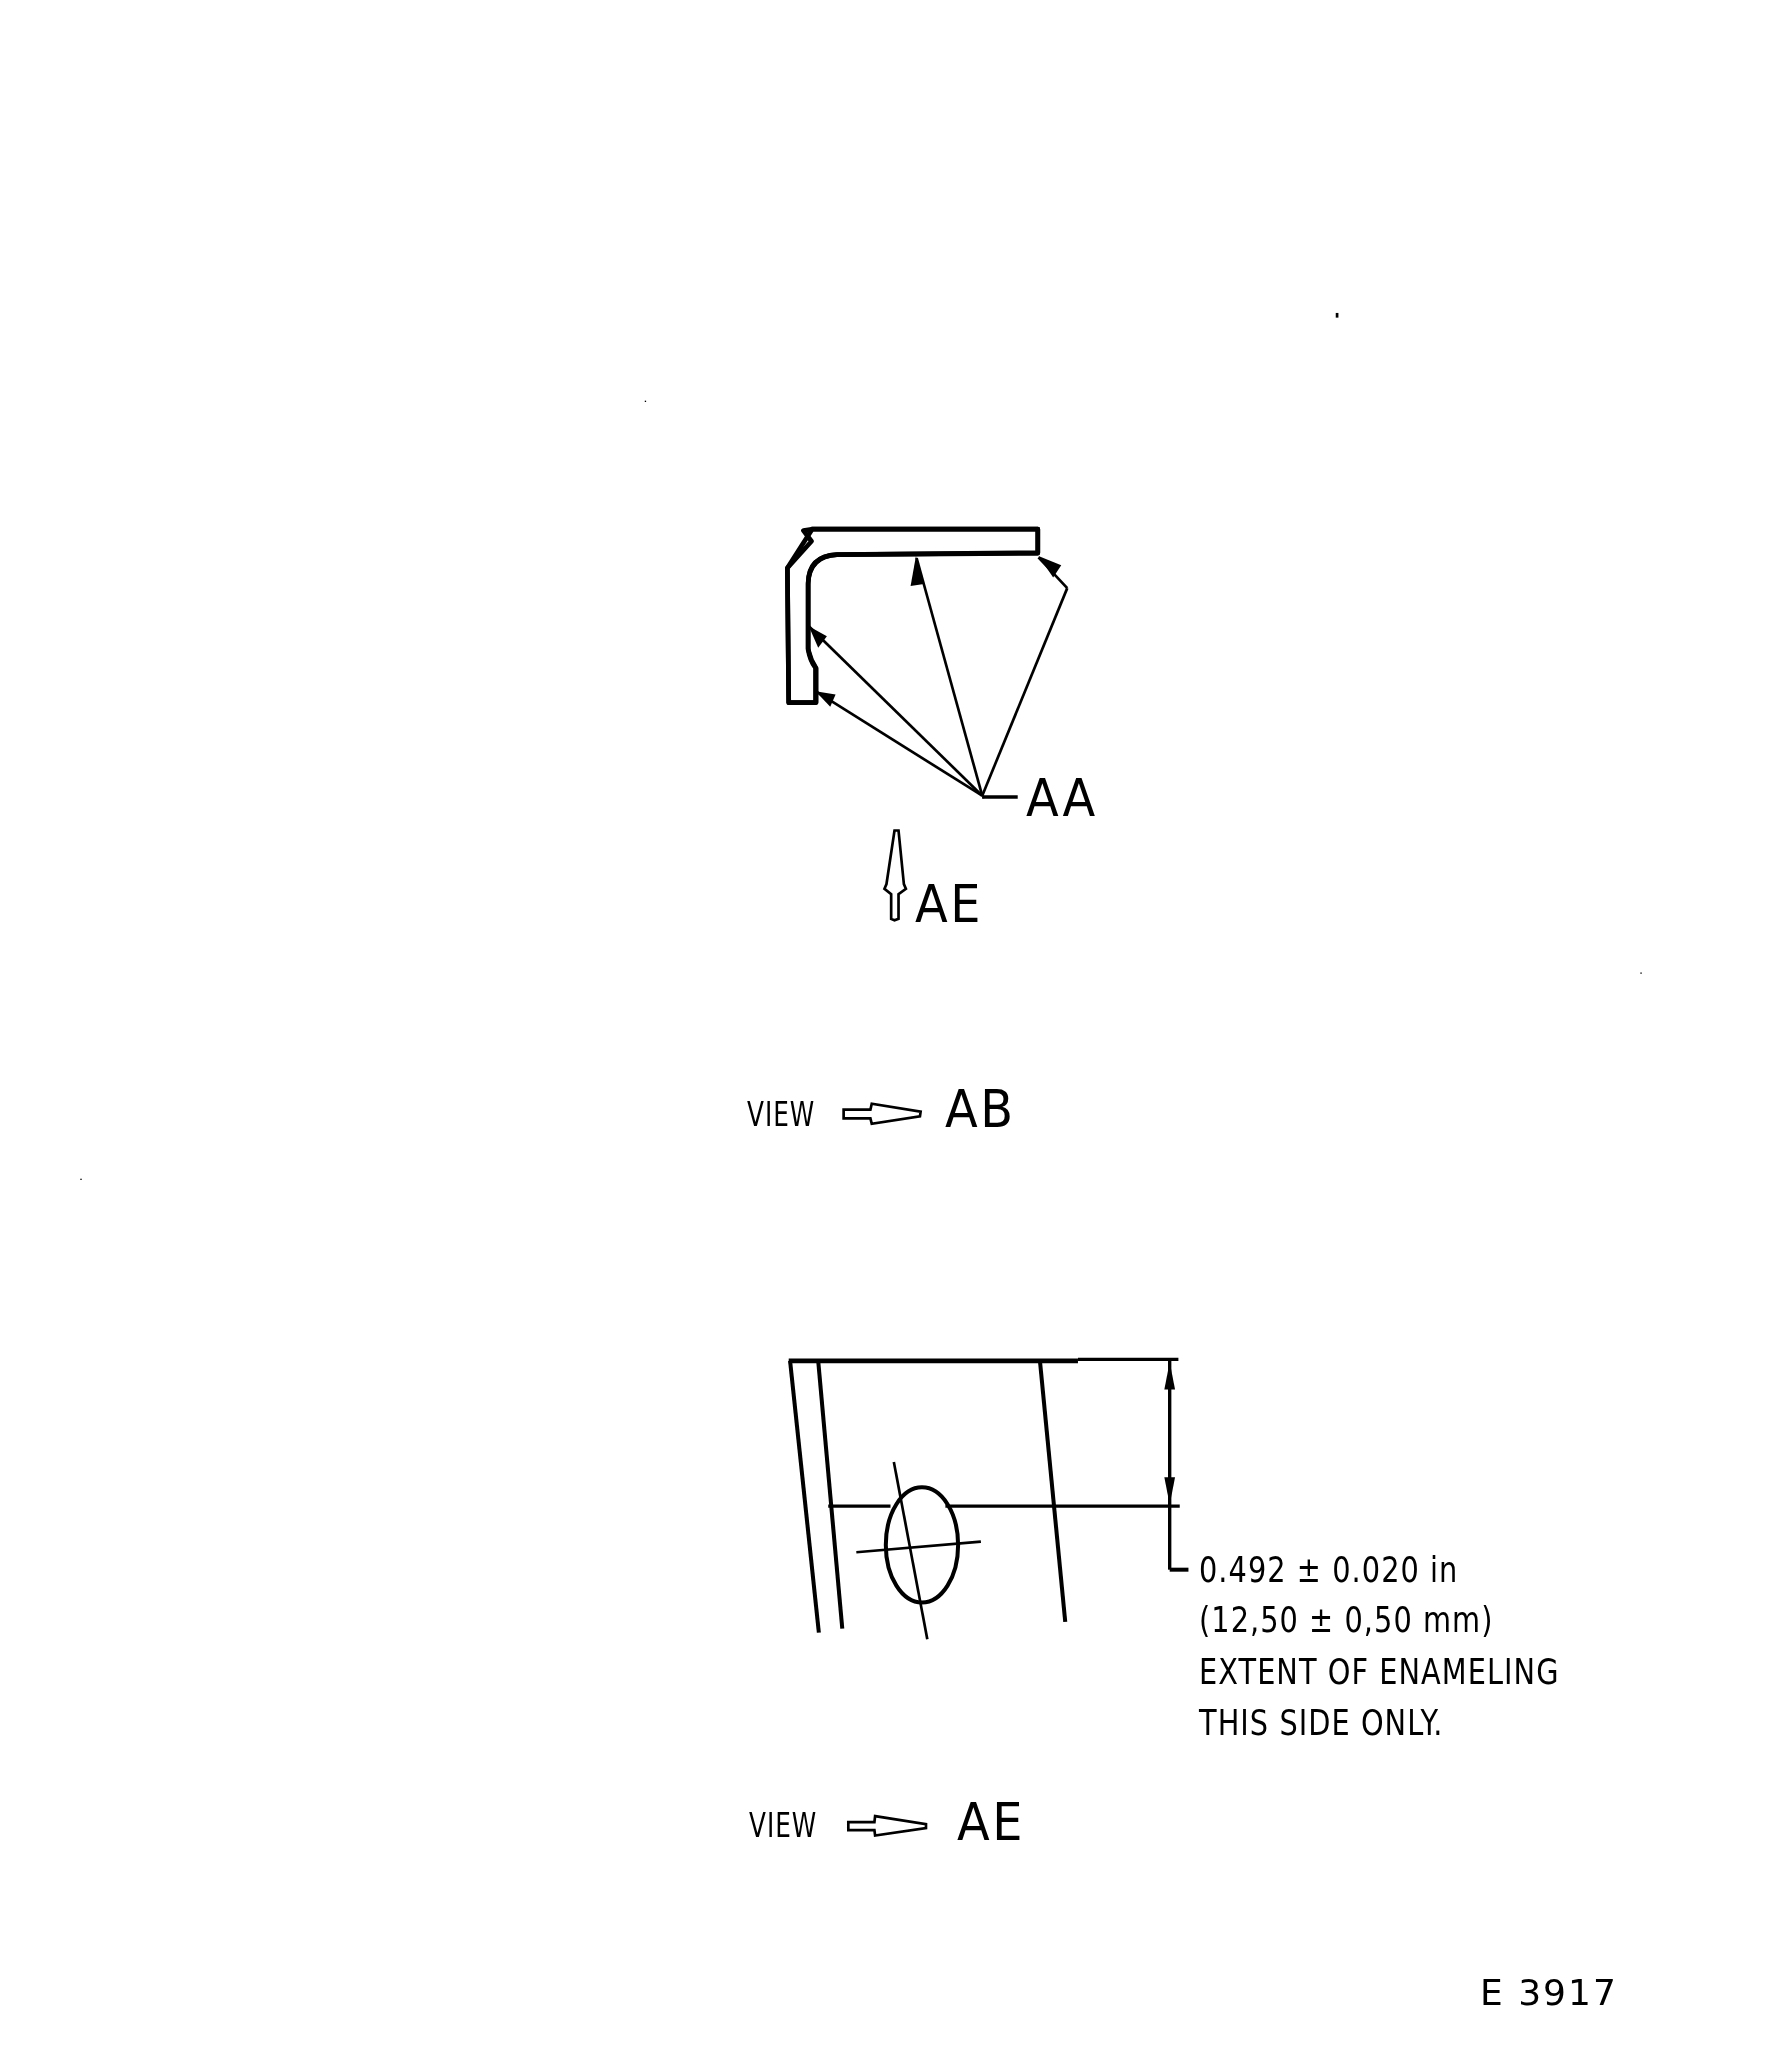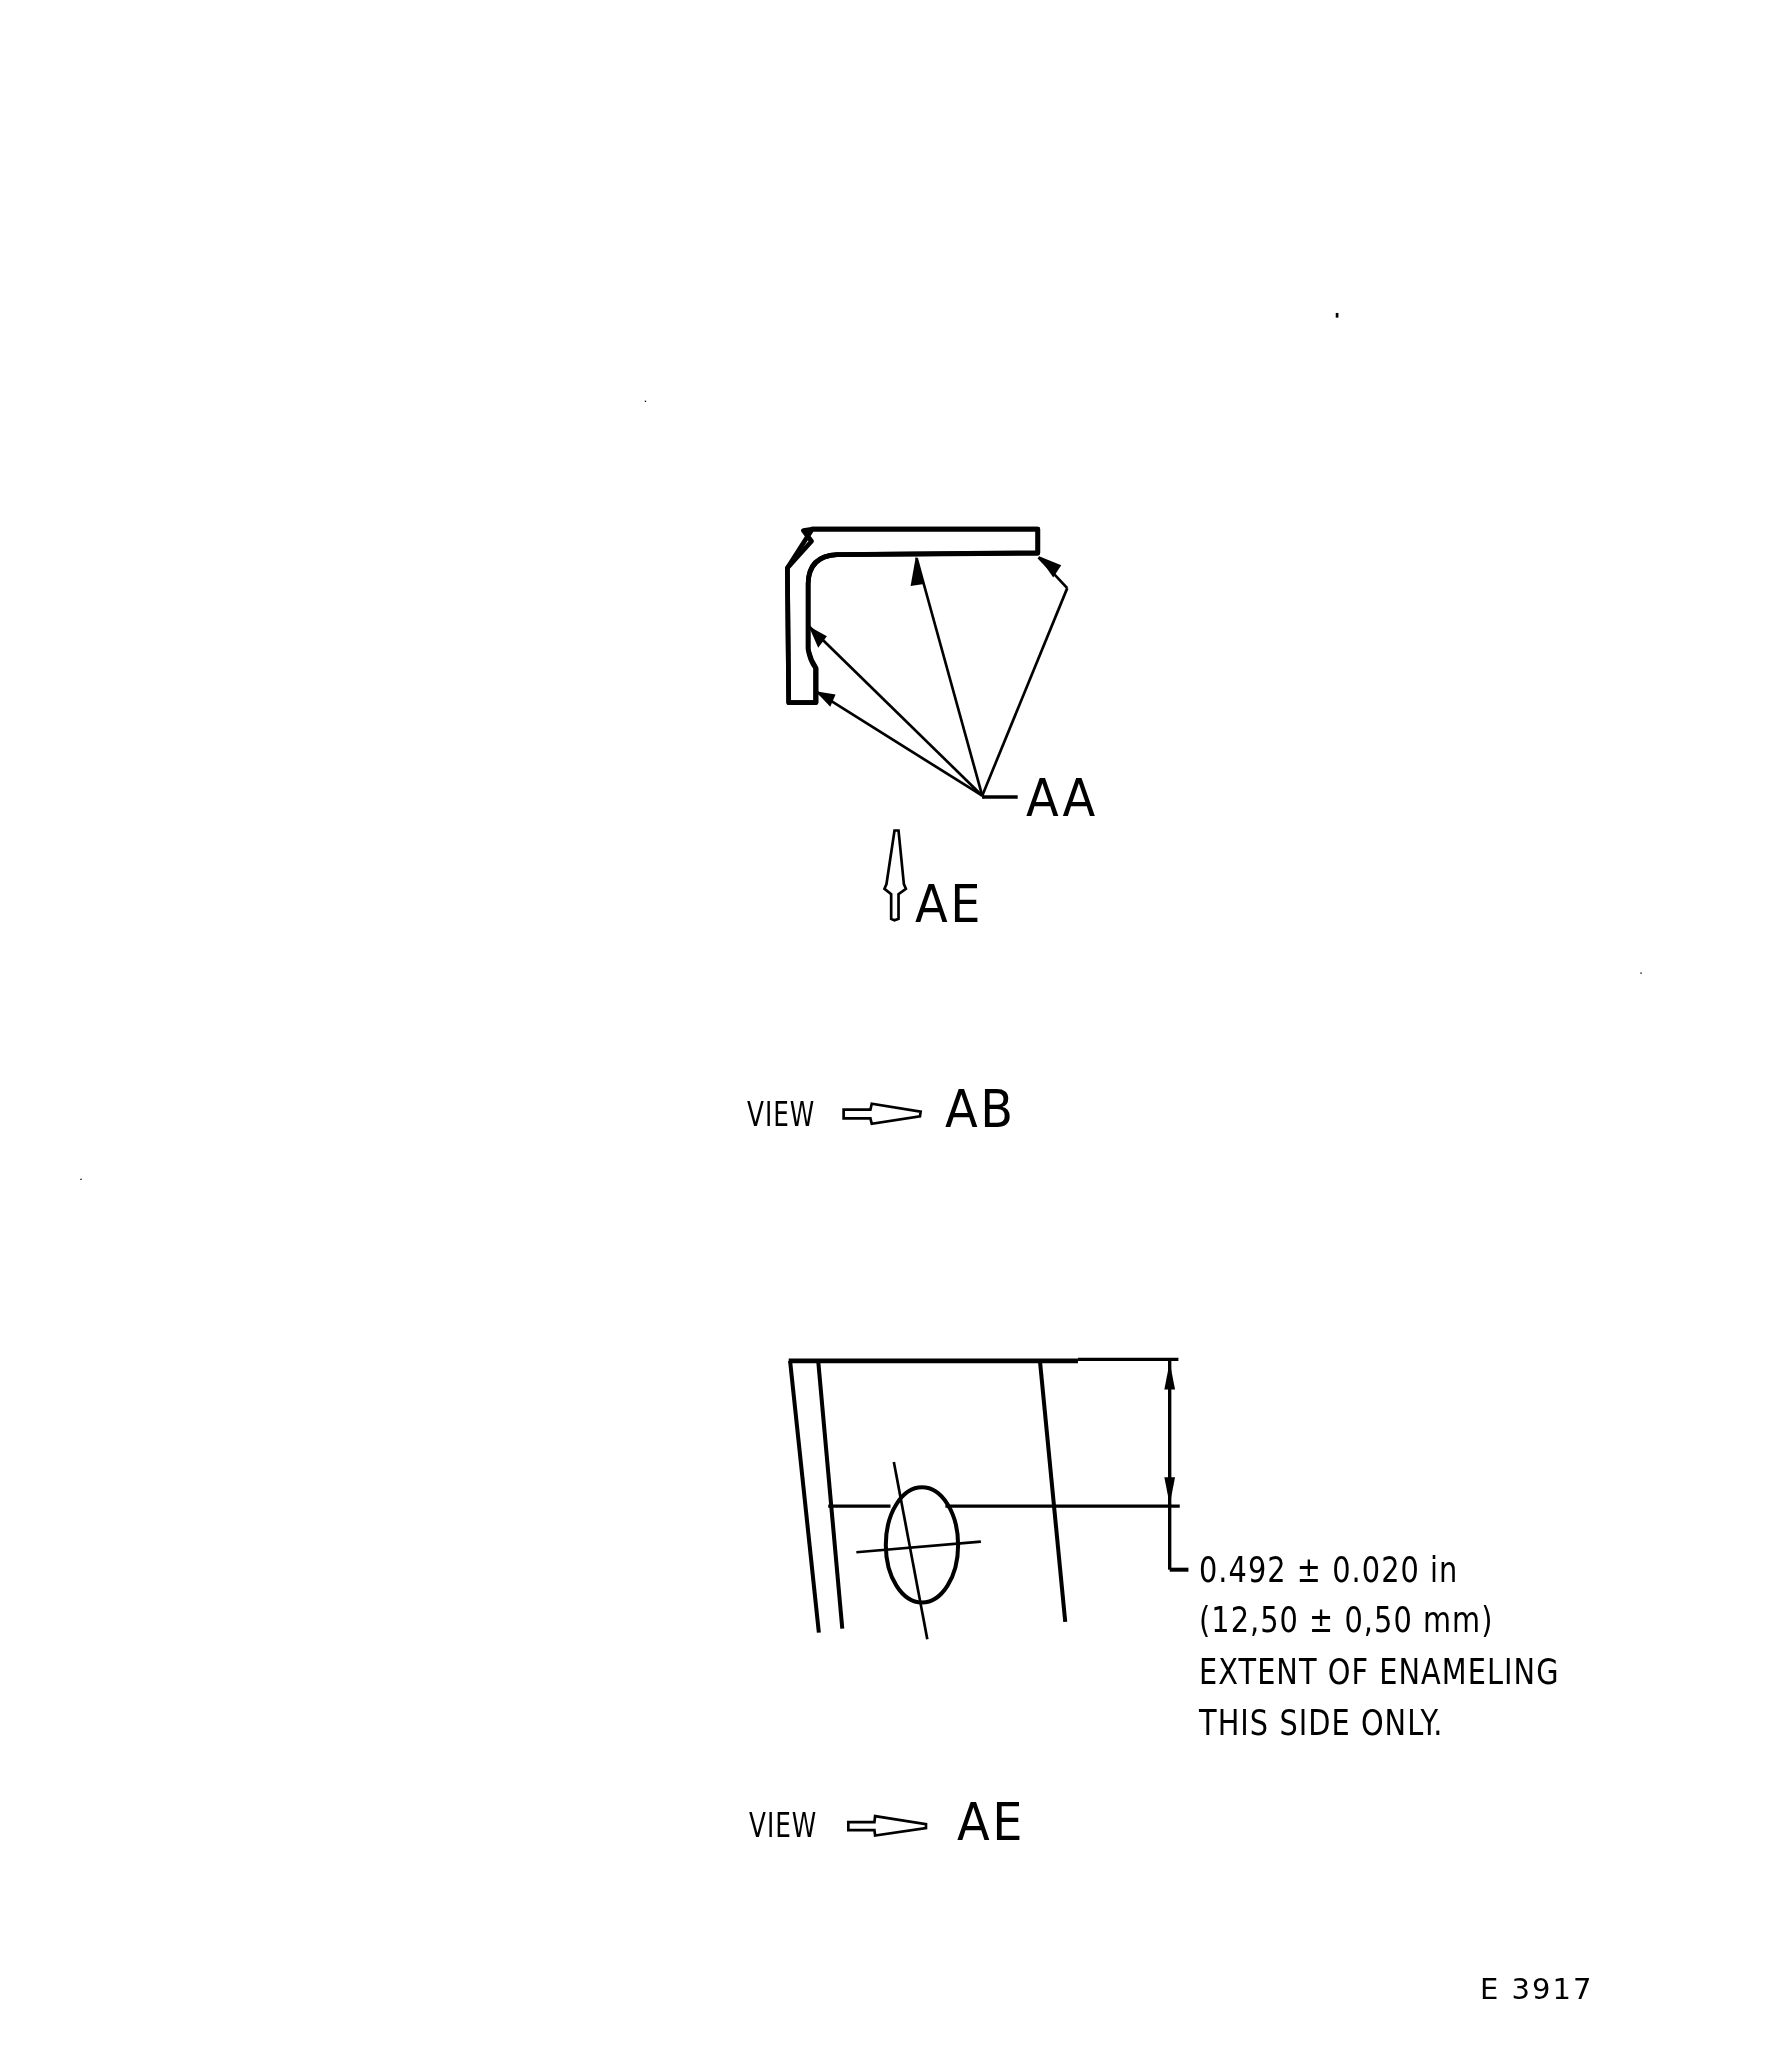--- a/index.html
+++ b/index.html
@@ -8,21 +8,21 @@
     .lbl {
       position: absolute;
       font-family: "DejaVu Sans", sans-serif;
       color: #000000;
       white-space: nowrap;
       line-height: 1;
     }
     .lbl-big { font-size: 52px; letter-spacing: 2.7px; transform: scaleX(0.92); transform-origin: left top; }
     .lbl-view { font-size: 33px; transform: scaleX(0.75); transform-origin: left top; letter-spacing: 1.3px; }
     .lbl-note { font-size: 36px; transform: scaleX(0.8); transform-origin: left top; letter-spacing: 1.3px; }
-    .lbl-id { font-size: 29px; letter-spacing: 2px; }
+    .lbl-id { font-size: 36px; letter-spacing: 2px; }
   </style>
 </head>
 <body>
 
 <div class="canvas">
 
   <svg class="canvas" width="1783" height="2046" viewBox="0 0 2663 3055" xmlns="http://www.w3.org/2000/svg">
     <g fill="none" stroke="#000" stroke-width="7" stroke-linejoin="round">
 
       <path d="M1209,1049 L1178,1049 L1176,848 L1212,808 L1200,792 L1212,790 L1550,790 L1550,825 L1250,828

